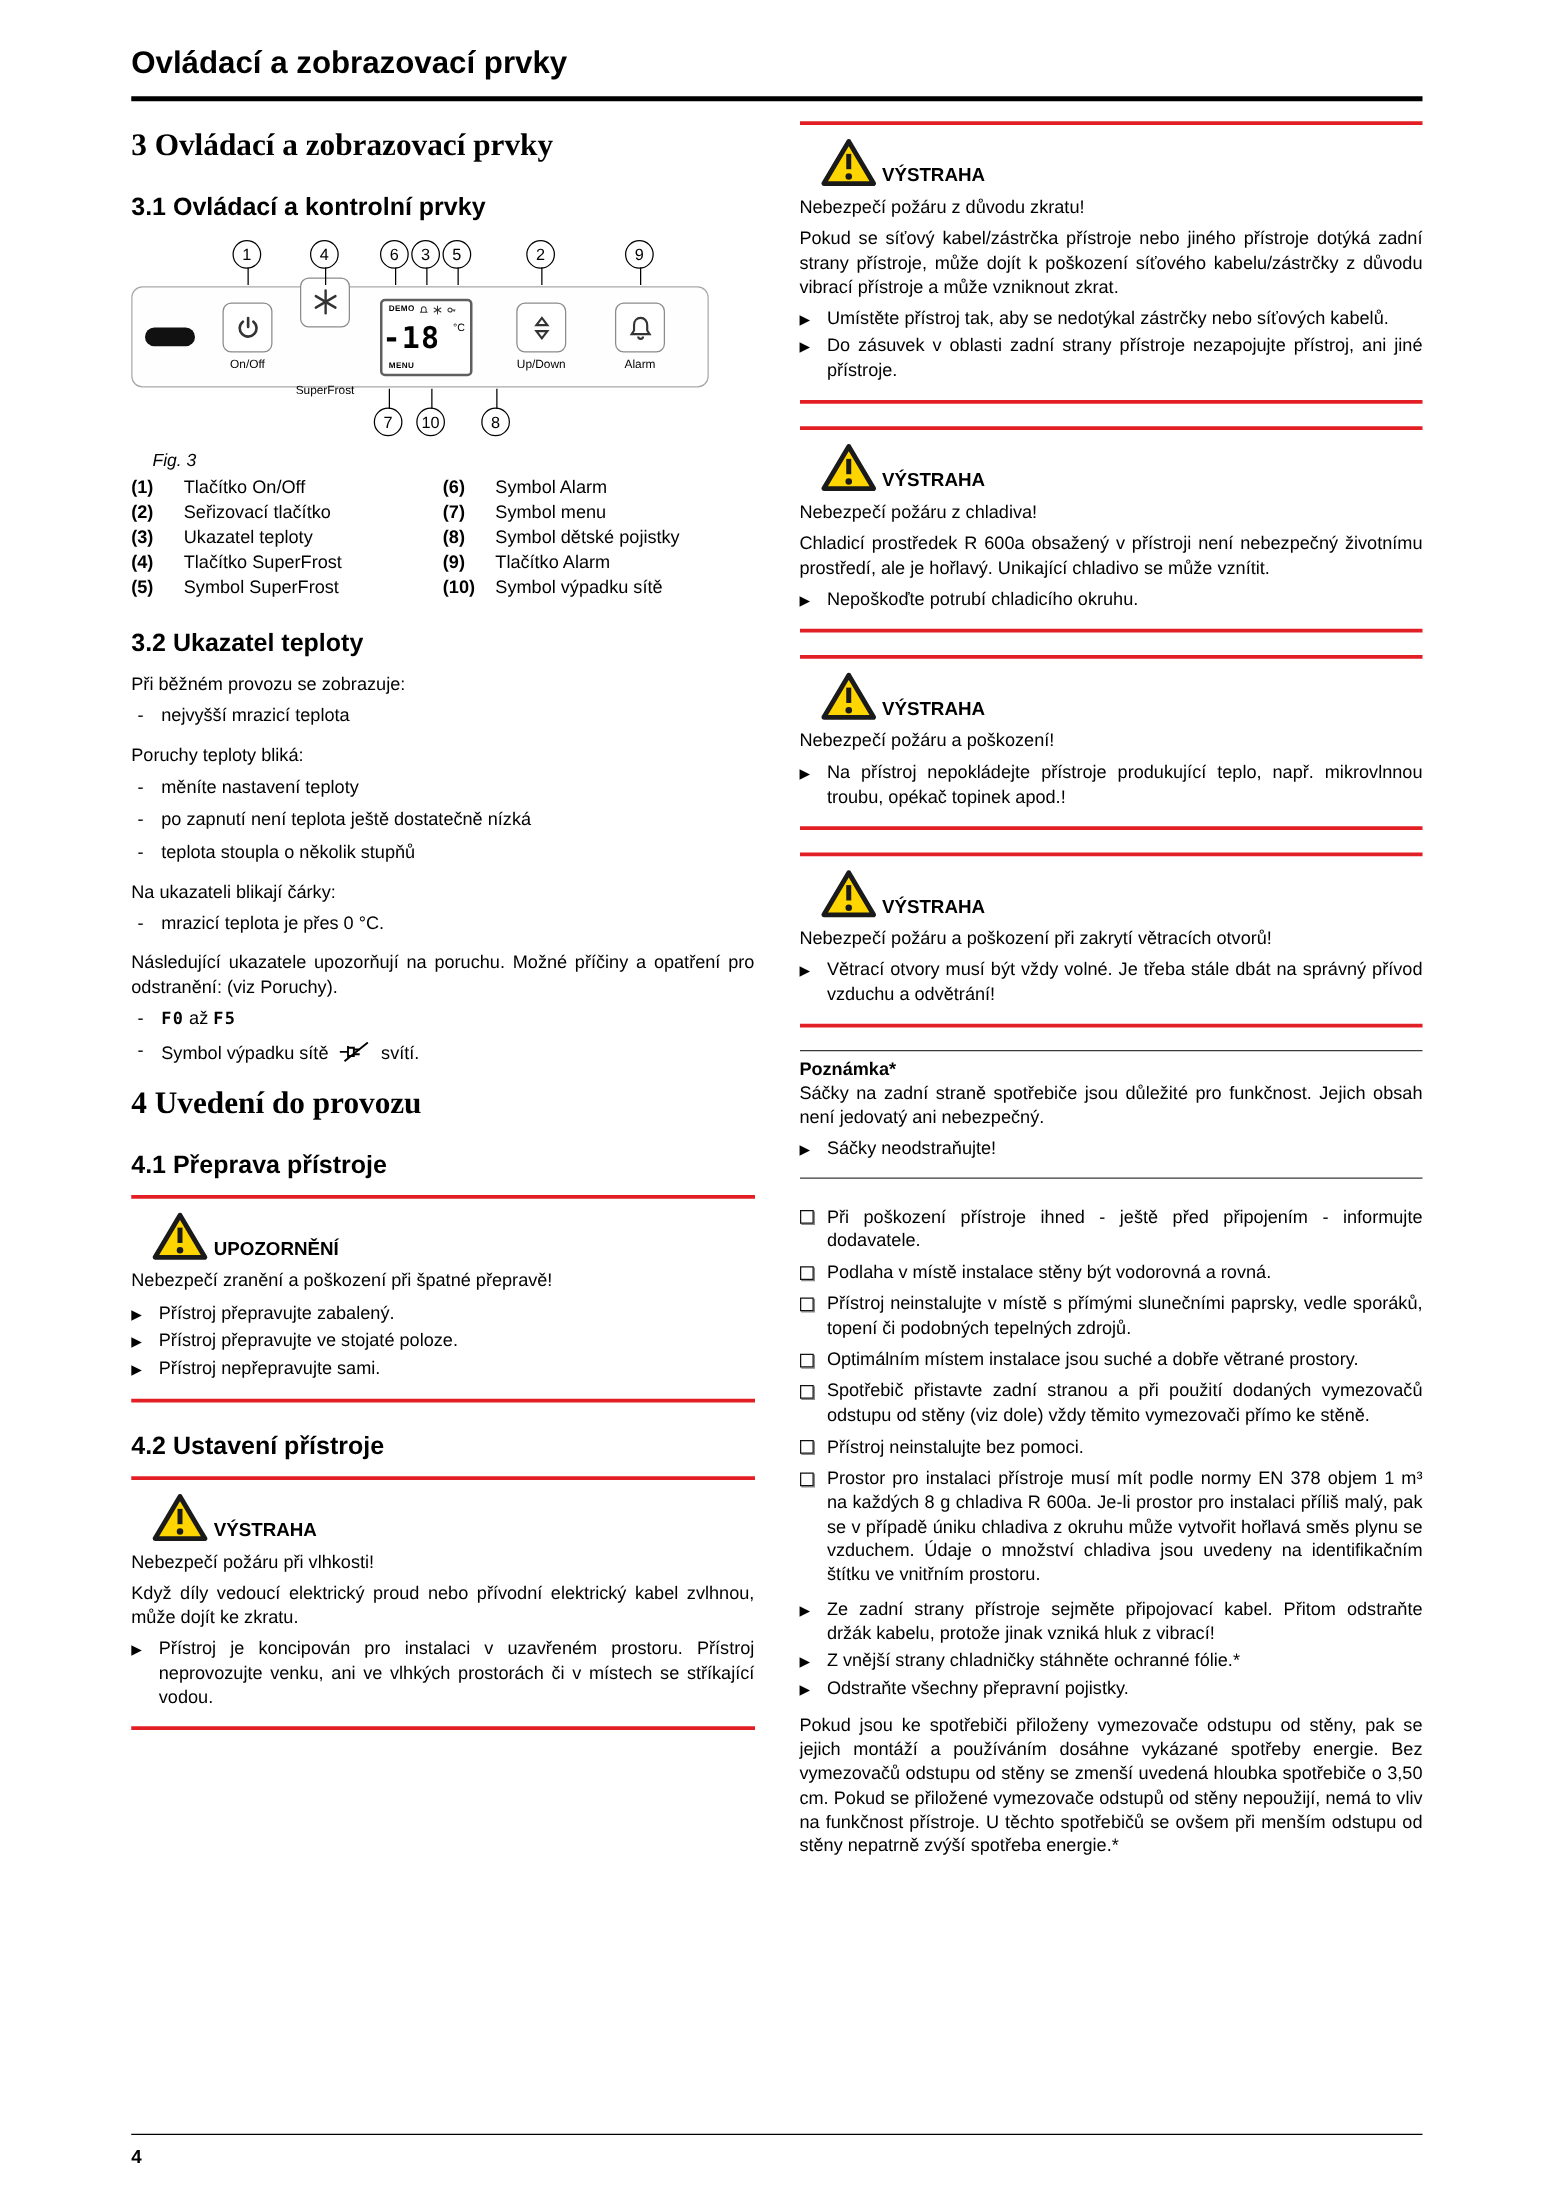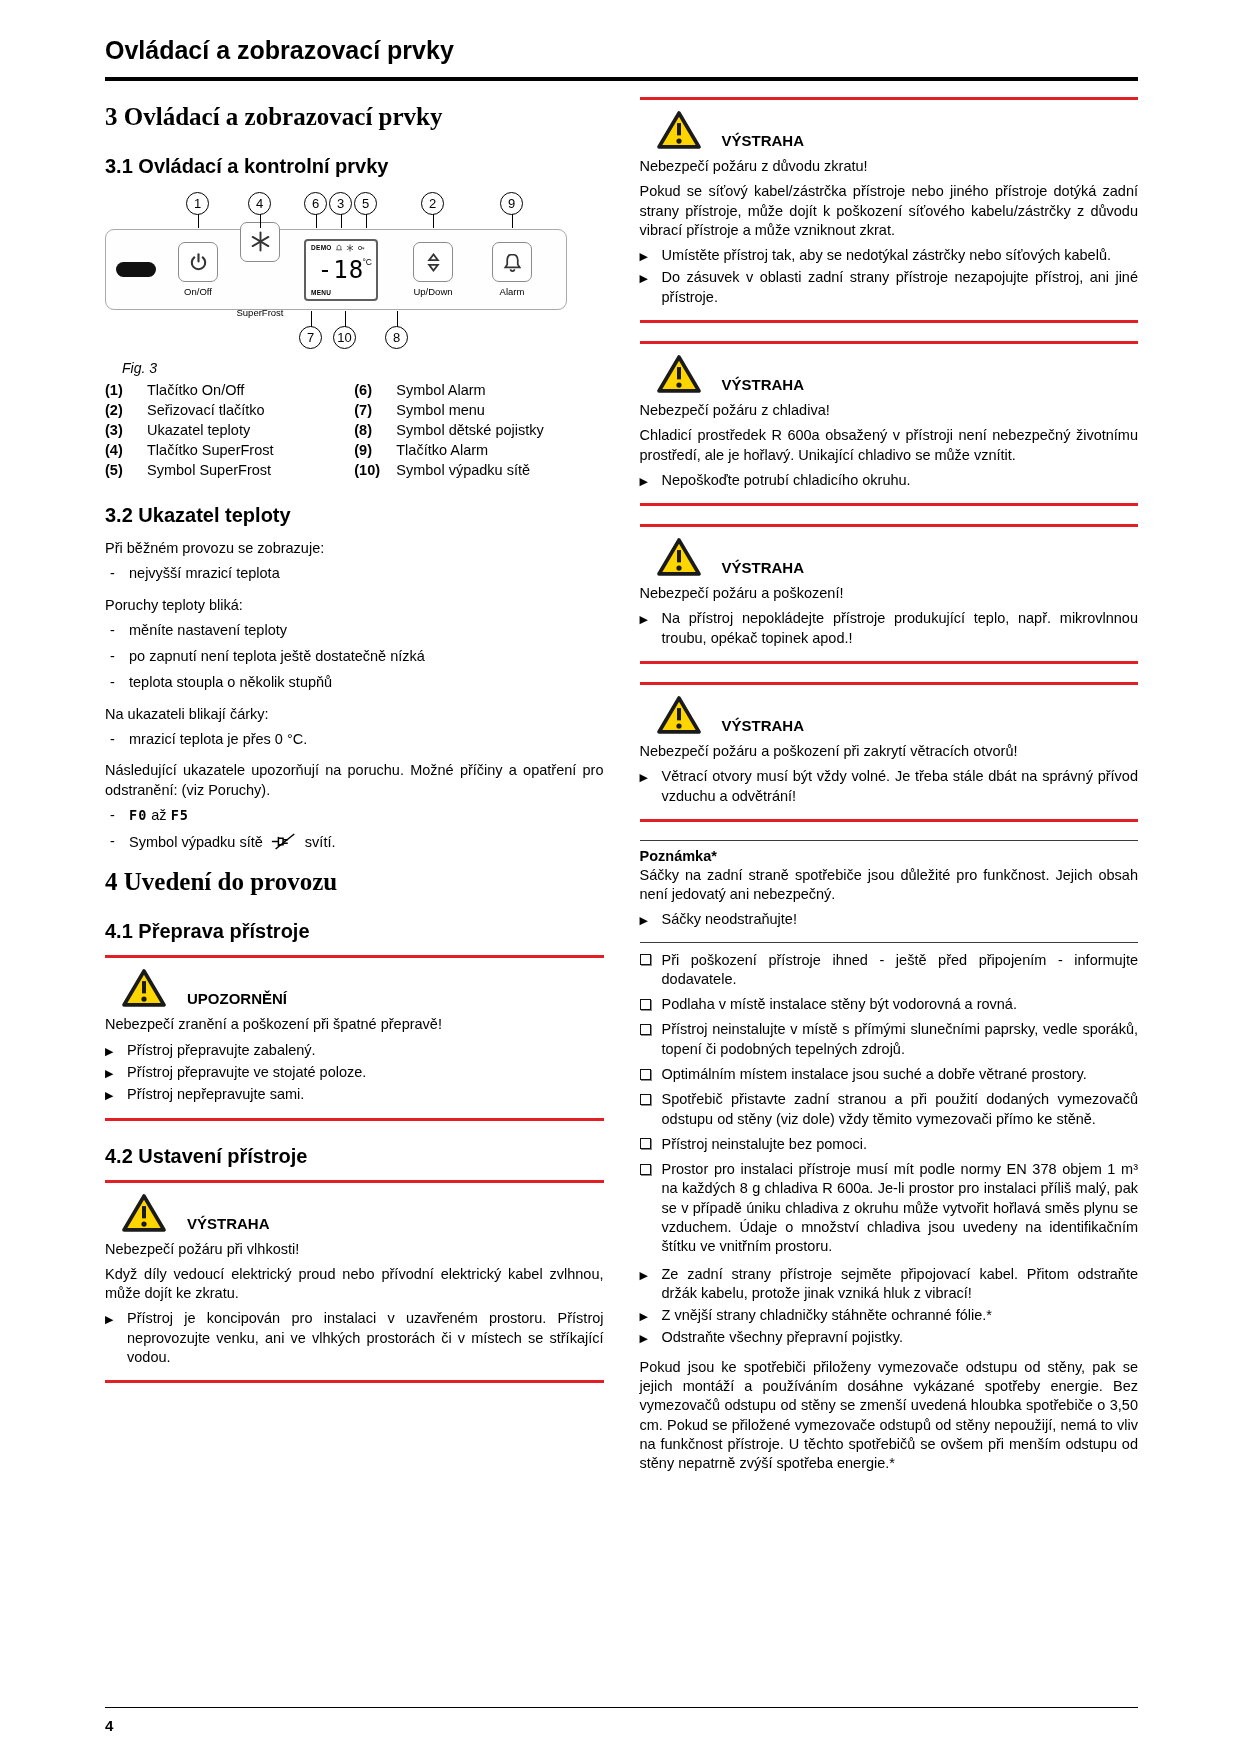--- a/index.html
+++ b/index.html
@@ -28,26 +28,26 @@
   .dmark { flex:0 0 24px; padding-left:5px; }
   .segfont { font-family:"DejaVu Sans Mono", monospace; font-size:13.5px; font-weight:bold; letter-spacing:1px; }
   .pf-icon { vertical-align:-4px; margin:0 3px; }
 
   
   .arrow-row { display:flex; gap:9px; font-size:14.5px; line-height:1.33; margin:3px 0; text-align:justify; }
   .arr { flex:0 0 13px; font-size:11px; padding-top:3px; }
 
   
   .warn { border-top:3px solid #E31F26; border-bottom:3px solid #E31F26; padding:8px 0 10px; margin:10px 0 18px; }
-  .warn-head { display:flex; align-items:flex-end; gap:20px; padding:2px 0 7px 16px; }
+  .warn-head { display:flex; align-items:flex-end; gap:4px; padding:2px 0 7px 16px; }
   .tri { width:46px; height:40px; flex:0 0 46px; }
   .warn-label { font-size:15px; font-weight:bold; padding-bottom:1px; }
 
   
-  .note { border-top:1.5px solid #3a3a3a; border-bottom:1.5px solid #3a3a3a; padding:7px 0 9px; margin:14px 0 8px; }
+  .note { border-top:1.5px solid #3a3a3a; border-bottom:1.5px solid #3a3a3a; padding:7px 0 9px; margin:14px 0 22px; }
   .note-title { font-size:14.5px; font-weight:bold; margin-bottom:2px; }
 
   
   .check-row { display:flex; gap:11px; font-size:14.5px; line-height:1.33; margin:0 0 6px; text-align:justify; }
   .cbox { flex:0 0 11px; width:11px; height:11px; border:1.6px solid #111; margin-top:3.5px; background:#fff; box-shadow:1px 1px 0 #8a8a8a; }
 
   
   .figure { position:relative; width:462px; height:164px; margin:14px 0 4px; }
   .callout { position:absolute; width:23px; height:23px; border:1.6px solid #000; border-radius:50%;
              background:#fff; display:flex; align-items:center; justify-content:center;
@@ -67,22 +67,22 @@
   .pgroup.g-al { margin-left:32px; width:44px; }
   .pbtn { width:40px; height:40px; border:1.5px solid #8b8b8b; border-radius:7px;
           background:#fff; display:flex; align-items:center; justify-content:center; }
   .pbtn svg { width:23px; height:23px; }
   .pbtn-label { font-size:9.5px; margin-top:4px; white-space:nowrap; }
   .pdisplay { margin-left:18px; width:74px; height:62px; border:2px solid #5f5f5f; border-radius:4px;
               position:relative; background:#fff; flex:0 0 74px; }
   .pd-top { display:flex; align-items:center; gap:3px; padding:3px 4px 0 5px; }
   .pd-demo, .pd-menu { font-size:6.5px; font-weight:bold; letter-spacing:.3px; }
   .pd-unit { position:absolute; right:4px; top:16px; font-size:8.5px; }
-  .pd-value { font-family:"DejaVu Sans Mono", monospace; font-weight:normal; font-size:24px;
-              line-height:1; text-align:center; margin-top:6px; letter-spacing:1px; }
+  .pd-value { font-family:"DejaVu Sans Mono", monospace; font-weight:bold; font-size:24px;
+              line-height:1; margin-top:6px; letter-spacing:1px; }
   .pd-menu { position:absolute; left:5px; bottom:3px; }
   .mini { width:8px; height:8px; }
 
   .fig-caption { font-style:italic; font-size:14px; margin:4px 17px 4px; }
 
   
   .legend { display:flex; font-size:14.5px; margin-bottom:4px; }
   .legend-col { width:50%; }
   .legend-row { display:flex; line-height:1.38; }
   .legend-num { font-weight:bold; flex:0 0 42px; }

